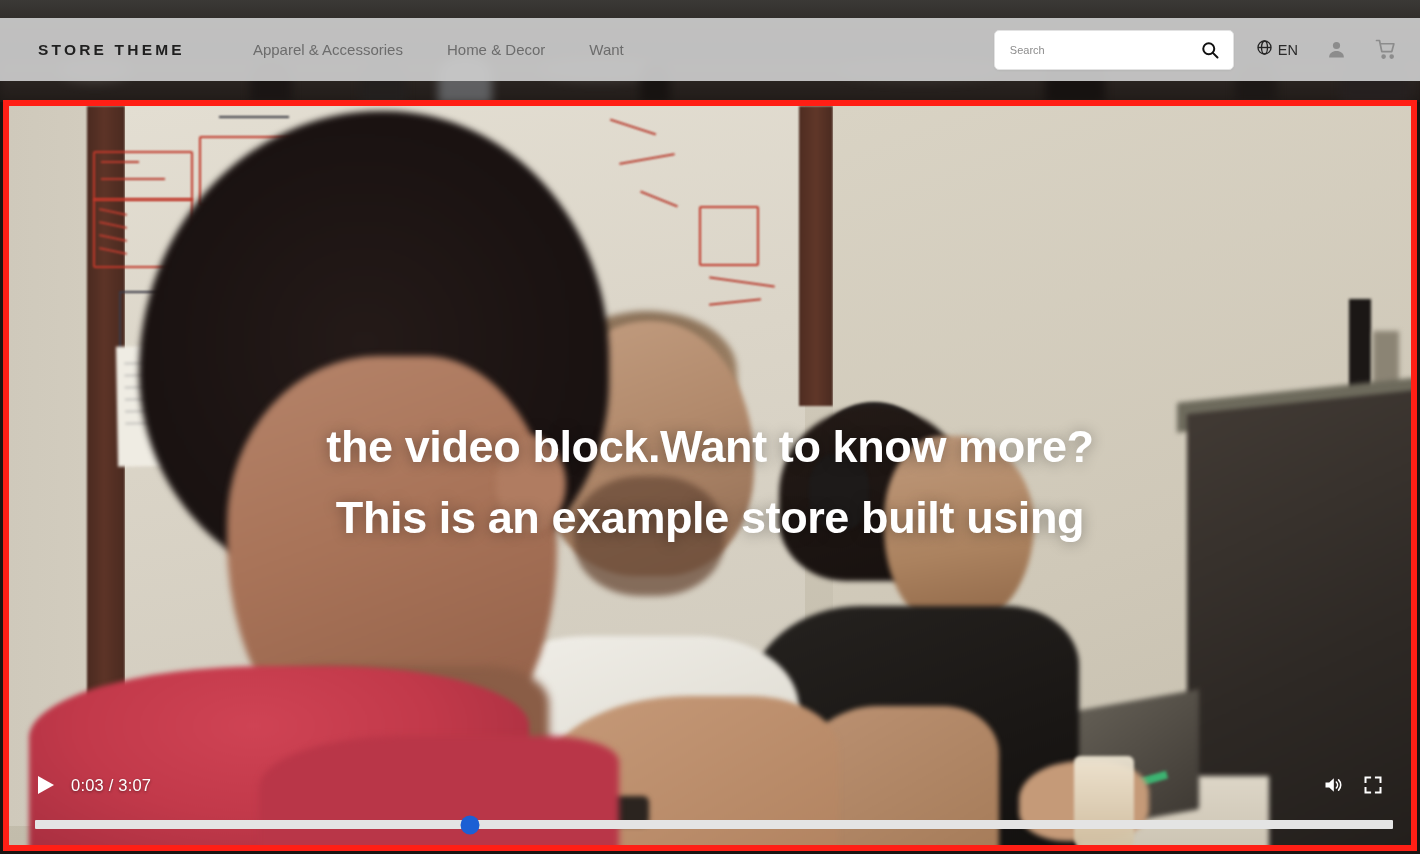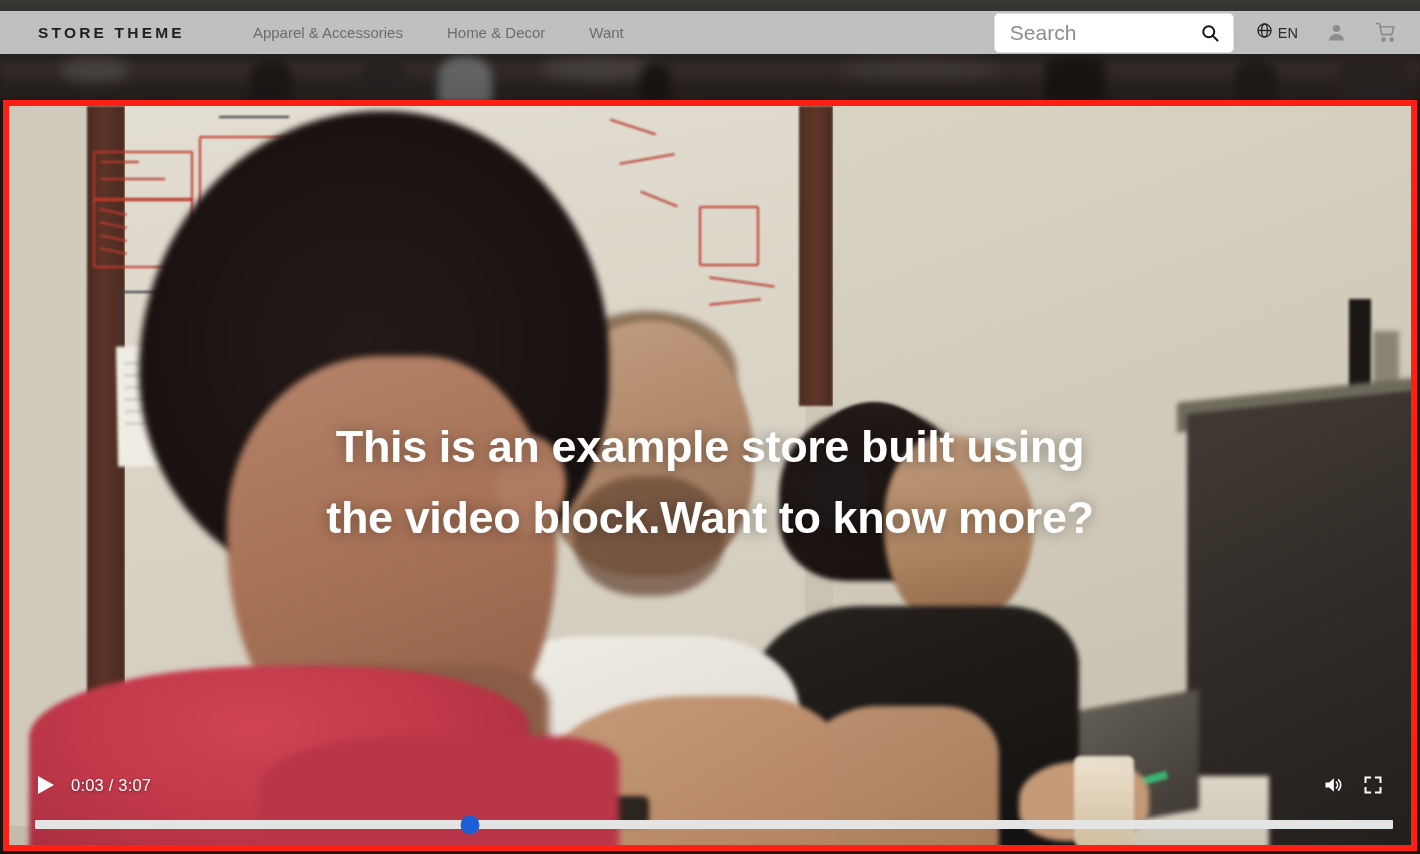--- a/index.html
+++ b/index.html
@@ -45,22 +45,22 @@
   .pbg-p5 { left: 1045px; top: 58px; width: 60px; height: 46px; background:#14100e; border-radius: 18% 18% 0 0; }
   .pbg-p6 { left: 1235px; top: 60px; width: 42px; height: 44px; background:#1b1715; border-radius: 40% 40% 0 0; }
   .pbg-p7 { left: 1340px; top: 56px; width: 70px; height: 48px; background:#262020; border-radius: 10%; }
   .pbg-w1 { left: 60px; top: 58px; width: 70px; height: 24px; background:#4c4643; border-radius: 50%; filter: blur(6px); }
   .pbg-w2 { left: 540px; top: 58px; width: 120px; height: 22px; background:#484240; border-radius: 50%; filter: blur(6px); }
   .pbg-w3 { left: 840px; top: 60px; width: 160px; height: 20px; background:#3e3835; border-radius: 50%; filter: blur(6px); }
 
   
   .header {
     position: absolute;
-    left: 0; top: 11px;
-    width: 1420px; height: 43px;
+    left: 0; top: 18px;
+    width: 1420px; height: 63px;
     background: rgba(203,203,203,0.93);
     display: flex;
     align-items: center;
     z-index: 30;
   }
 
   .logo {
     margin-left: 38px;
     font-size: 15.5px;
     font-weight: bold;
@@ -101,21 +101,21 @@
     align-items: center;
     box-shadow: 0 1px 2px rgba(0,0,0,.05);
   }
   .search-input {
     border: none;
     outline: none;
     background: transparent;
     width: 180px;
     margin-left: 15px;
     font-family: "Liberation Sans", sans-serif;
-    font-size: 21px;
+    font-size: 11px;
     color: #333;
   }
   .search-input::placeholder { color: #8d8d8d; }
   .search-btn {
     position: absolute;
     right: 12px; top: 50%;
     transform: translateY(-50%);
     width: 22px; height: 22px;
     display: flex; align-items: center; justify-content: center;
     cursor: pointer;
@@ -606,22 +606,22 @@
       <div class="person p1-face"></div>
       <div class="person p1-ear"></div>
       <div class="person p1-neck"></div>
       <div class="person p1-shirt"></div>
       <div class="person p1-shoulder2"></div>
 
       <div class="hand"></div>
       <div class="cup"></div>
 
       <div class="video-heading">
+        <div>the video block.Want to know more?</div>
         <div>This is an example store built using</div>
-        <div>the video block.Want to know more?</div>
       </div>
 
       <div class="controls">
         <div class="controls-row">
 
           <button class="play-btn">
             <svg width="18" height="20" viewBox="0 0 18 20">
               <polygon points="1,1 17,10 1,19" fill="#ffffff"></polygon>
             </svg>
           </button>

